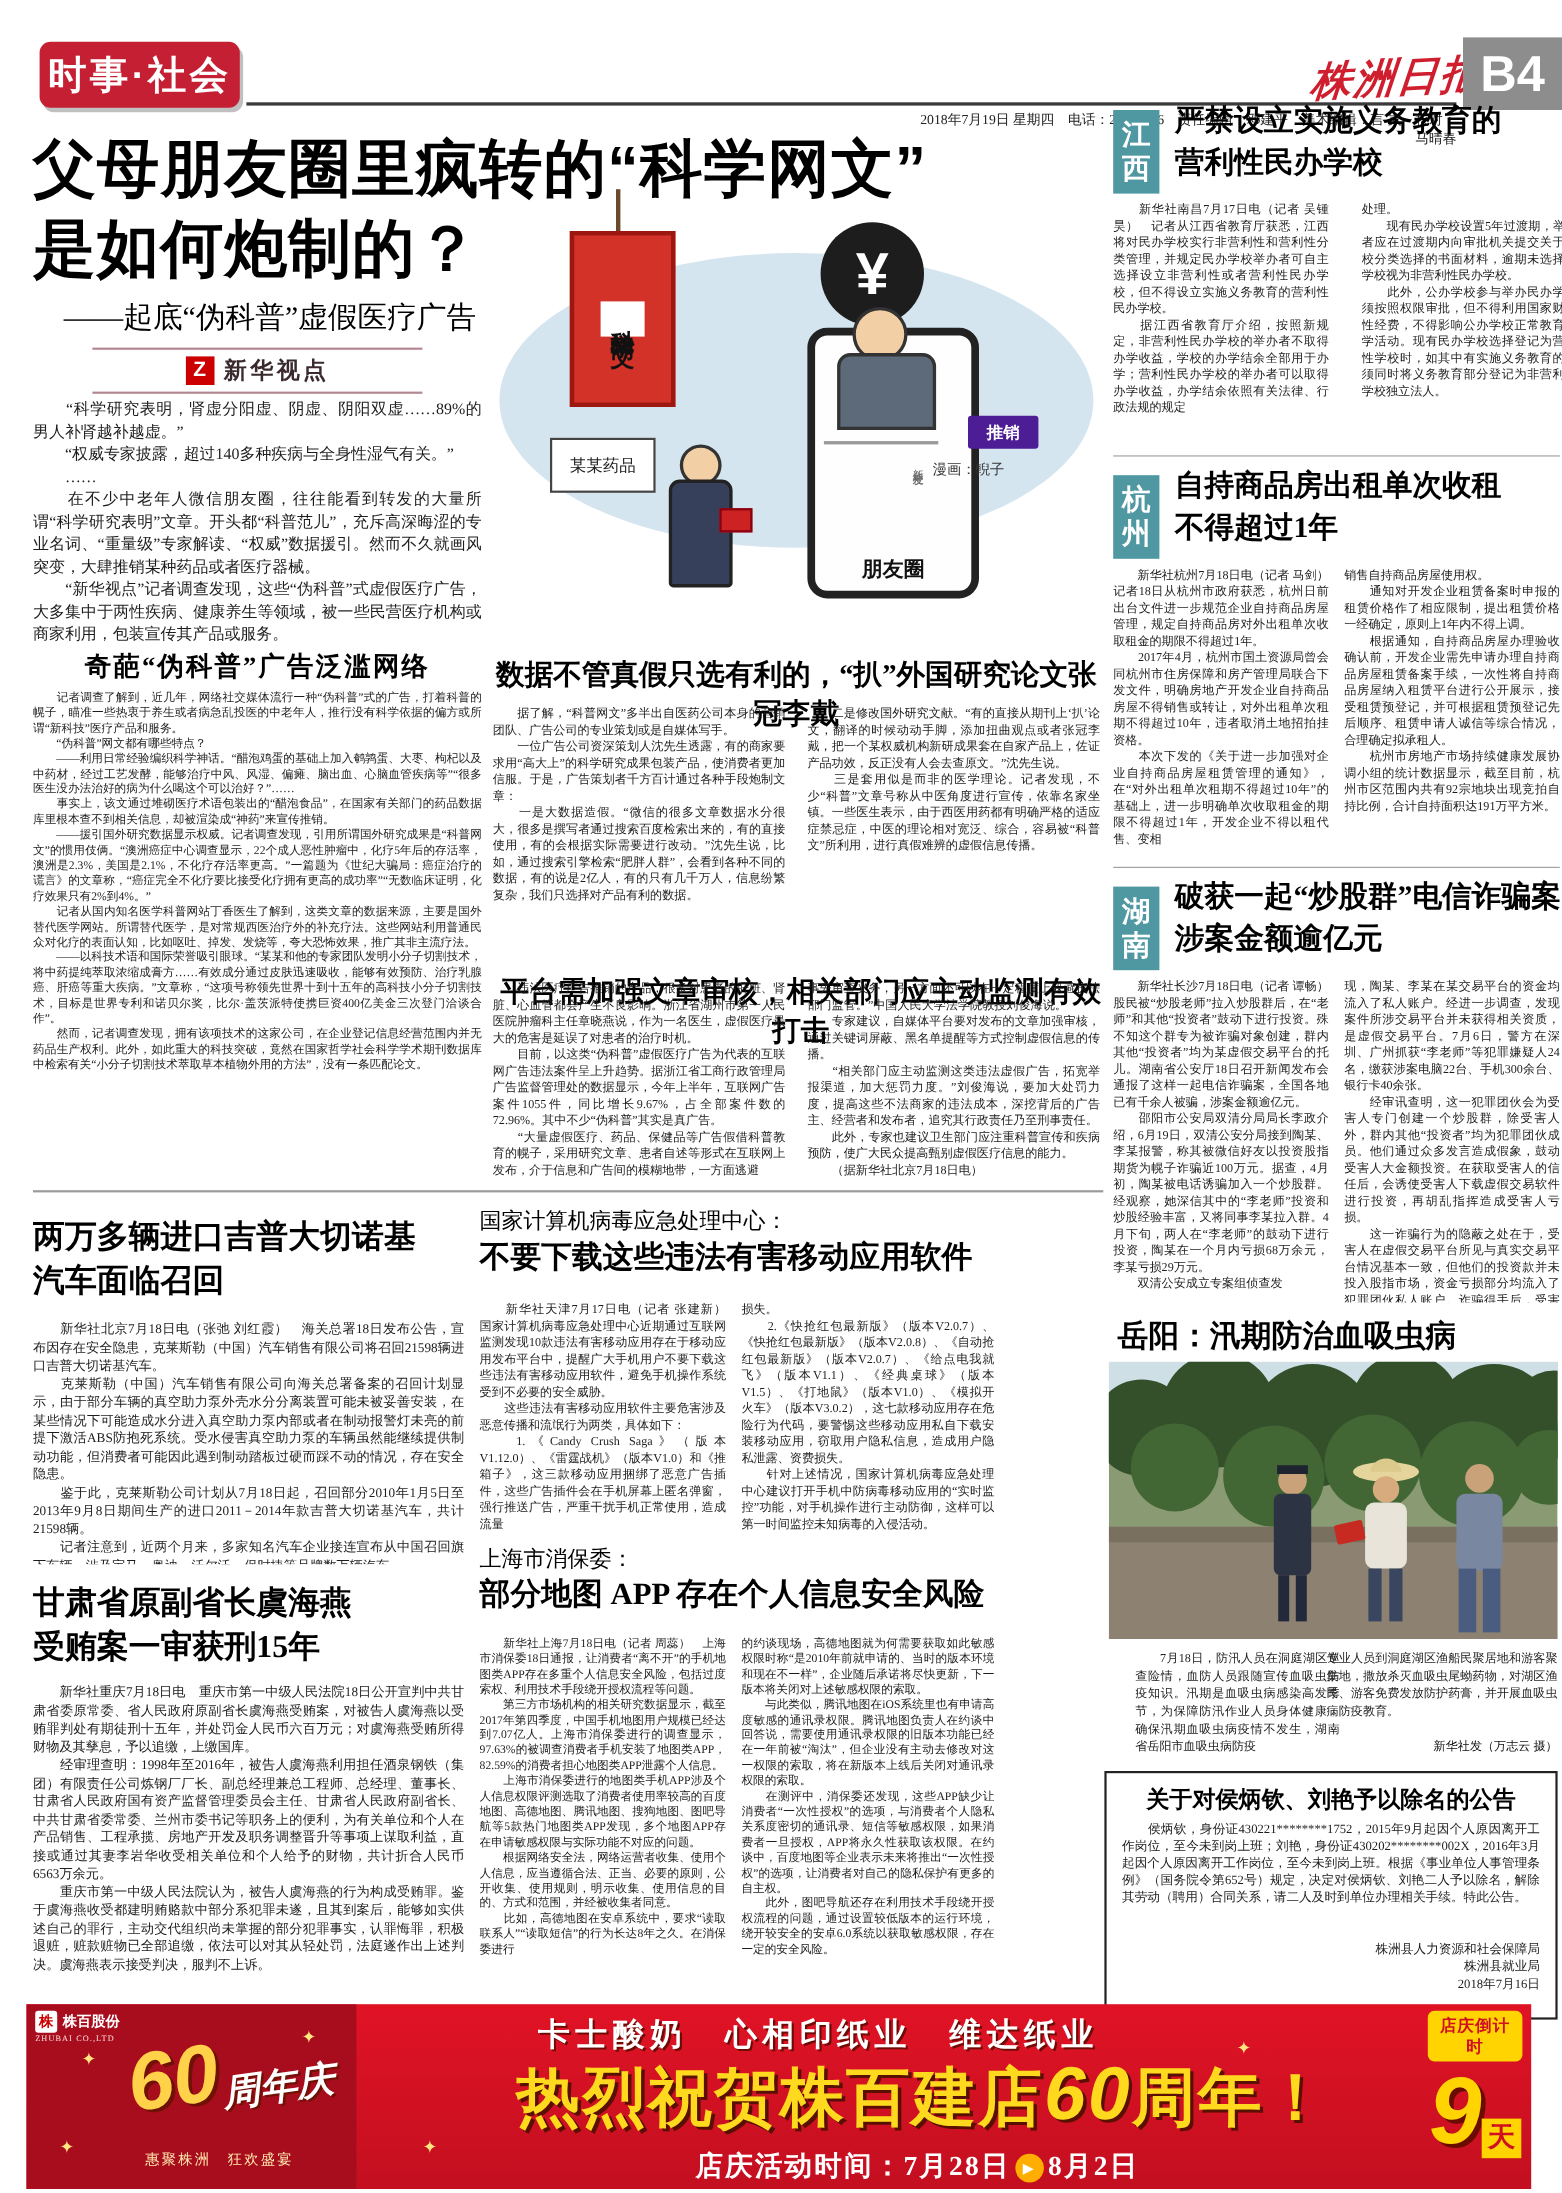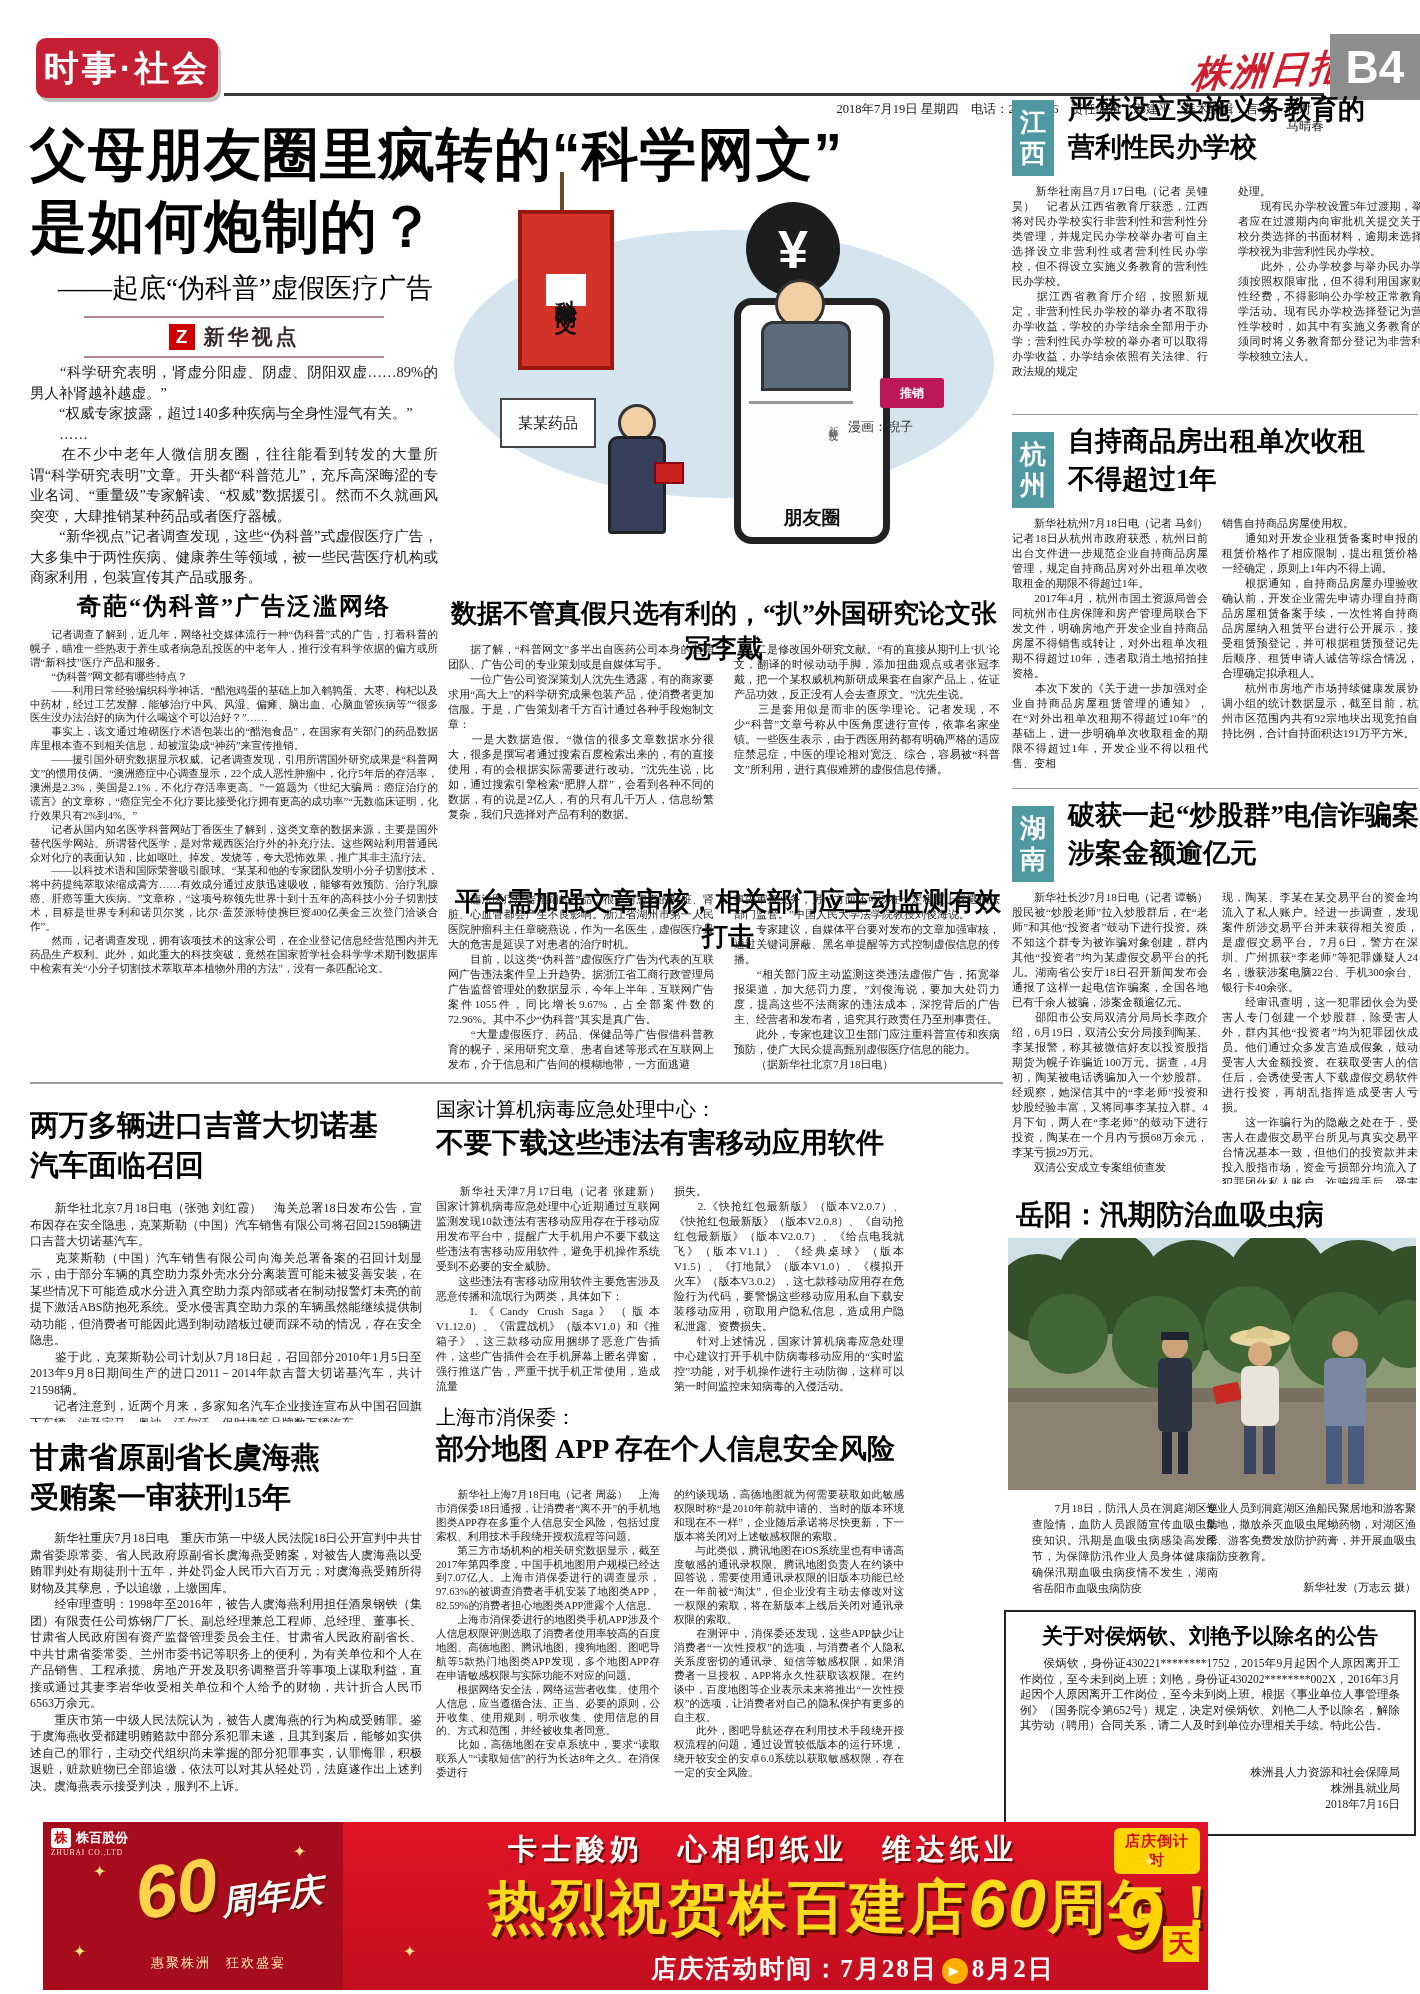--- a/index.html
+++ b/index.html
@@ -43,21 +43,21 @@
   .c-flag-inner{background:#fff;padding:8px 5px;writing-mode:vertical-rl;font-size:22px;font-weight:bold;color:#111;letter-spacing:4px;}
   .c-coin{position:absolute;left:298px;top:36px;width:94px;height:94px;background:#1d1d1d;border-radius:50%;
           color:#fff;display:flex;align-items:center;justify-content:center;font-size:54px;font-weight:bold;}
   .c-phone{position:absolute;left:286px;top:132px;width:142px;height:232px;background:#fefefe;border:7px solid #222;border-radius:18px;}
   .c-head{position:absolute;left:34px;top:-26px;width:44px;height:44px;background:#f2cfa5;border-radius:50%;border:3px solid #333;}
   .c-torso{position:absolute;left:20px;top:16px;width:84px;height:64px;background:#5c6a7a;border-radius:12px 12px 0 0;border:3px solid #333;}
   .c-screenline{position:absolute;left:8px;top:96px;width:104px;height:3px;background:#999;}
   .c-moments{position:absolute;left:0;bottom:6px;width:100%;text-align:center;font-size:19px;font-weight:bold;color:#111;}
   .c-drug{position:absolute;left:52px;top:232px;width:92px;height:46px;background:#fff;border:2px solid #444;
           display:flex;align-items:center;justify-content:center;font-size:15px;color:#222;}
-  .c-push{position:absolute;left:432px;top:212px;width:64px;height:30px;background:#be185d;color:#fff;font-size:12px;font-weight:bold;
+  .c-push{position:absolute;left:432px;top:212px;width:64px;height:30px;background:#4c1d95;color:#fff;font-size:15px;font-weight:bold;
           display:flex;align-items:center;justify-content:center;border-radius:3px;}
   .c-man-head{position:absolute;left:170px;top:238px;width:32px;height:32px;background:#f2cfa5;border-radius:50%;border:3px solid #333;}
   .c-man-body{position:absolute;left:160px;top:270px;width:52px;height:92px;background:#37405a;border-radius:10px 10px 4px 4px;border:3px solid #222;}
   .c-book{position:absolute;left:206px;top:296px;width:26px;height:18px;background:#c22;border:2px solid #801;}
   .c-credit{font-size:13px;color:#333;}
   .c-credit-v{writing-mode:vertical-rl;font-size:10px;color:#666;letter-spacing:2px;}
   
   .notice{border:2px solid #222;box-sizing:border-box;padding:10px 14px;}
   .notice-title{text-align:center;font-size:21px;font-weight:bold;margin-bottom:6px;color:#000;}
   .sig{font-size:11.5px;text-align:right;line-height:16px;color:#1c1c1c;}
@@ -279,21 +279,21 @@
   <div class="a" style="left:1206px;top:1580px;width:210px;text-align:right;font-size:11px;">新华社发（万志云 摄）</div>
 
   <div class="a notice" style="left:1004px;top:1610px;width:412px;height:226px;">
     <div class="notice-title">关于对侯炳钦、刘艳予以除名的公告</div>
     <div class="flow" style="font-size:11.5px;line-height:15.5px;height:108px;">　　侯炳钦，身份证430221********1752，2015年9月起因个人原因离开工作岗位，至今未到岗上班；刘艳，身份证430202********002X，2016年3月起因个人原因离开工作岗位，至今未到岗上班。根据《事业单位人事管理条例》（国务院令第652号）规定，决定对侯炳钦、刘艳二人予以除名，解除其劳动（聘用）合同关系，请二人及时到单位办理相关手续。特此公告。</div>
     <div class="sig">株洲县人力资源和社会保障局</div>
     <div class="sig">株洲县就业局</div>
     <div class="sig">2018年7月16日</div>
   </div>
 
-  <div class="a ad" style="left:43px;top:1822px;width:1165px;height:168px;">
+  <div class="a ad" style="left:24px;top:1822px;width:1368px;height:168px;">
     <div class="ad-left">
       <div style="position:absolute;left:8px;top:6px;">
         <span class="ad-logo-mark">株</span><span class="ad-logo-cn">株百股份</span>
         <div class="ad-logo-en">ZHUBAI CO.,LTD</div>
       </div>
       <span class="a ad-60 hsans" style="left:92px;top:24px;">60</span>
       <span class="a ad-zhou" style="left:178px;top:52px;">周年庆</span>
       <div class="a ad-sub" style="left:108px;top:132px;">惠聚株洲　狂欢盛宴</div>
       <span class="spark" style="left:50px;top:40px;">✦</span>
       <span class="spark" style="left:250px;top:20px;">✦</span>

